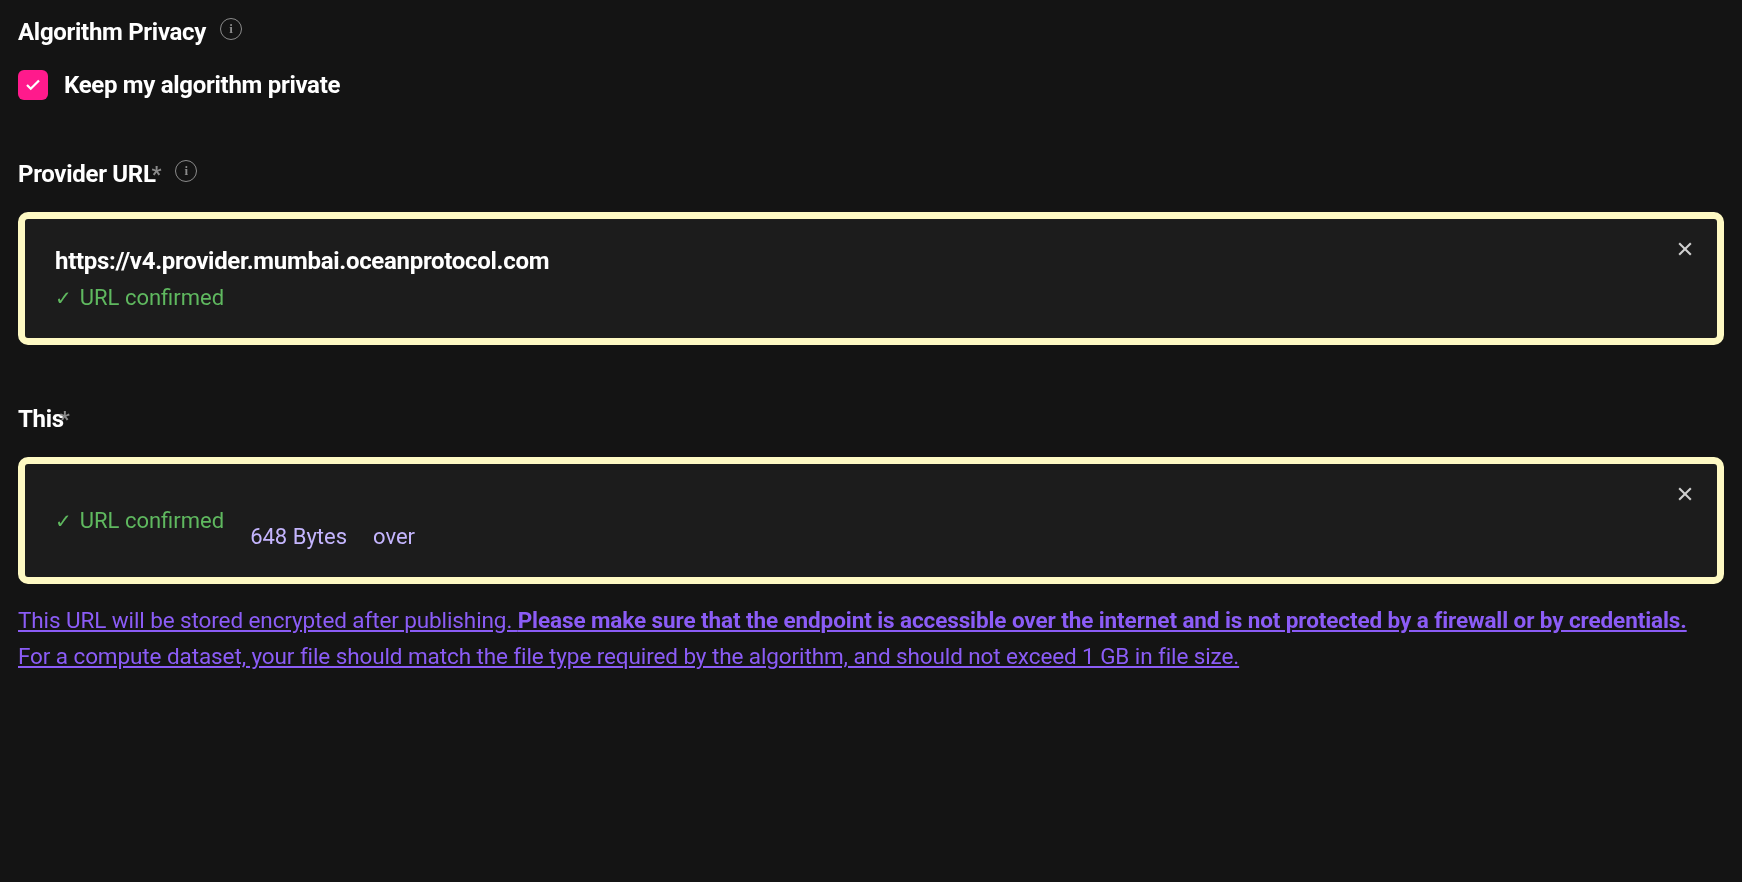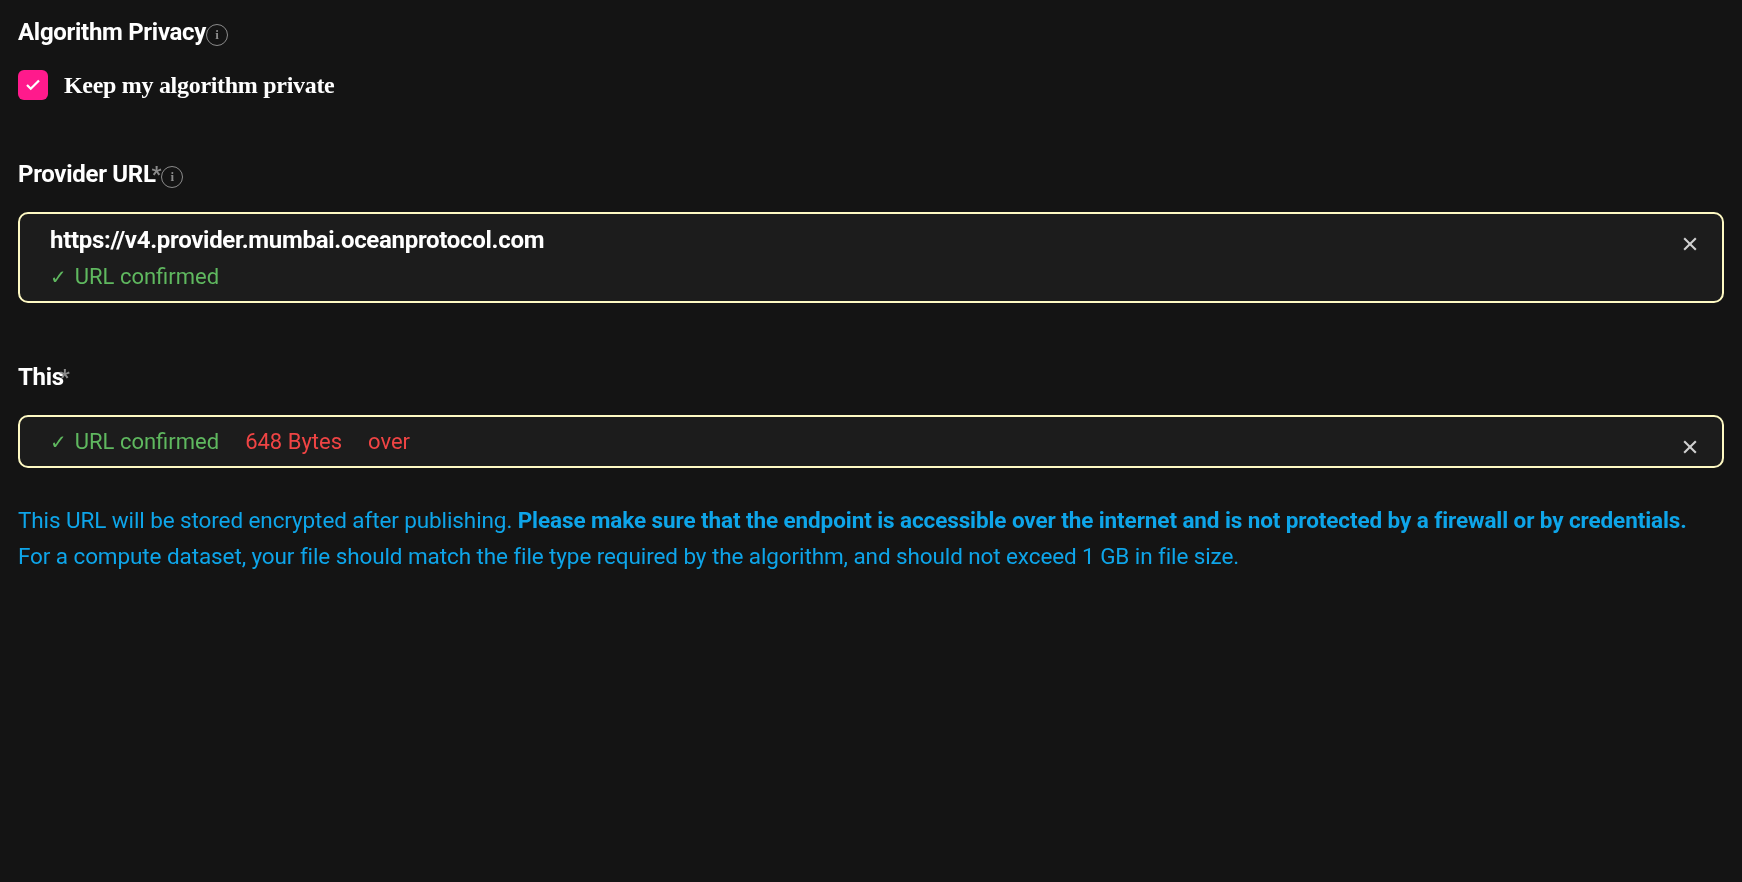--- a/index.html
+++ b/index.html
@@ -13,22 +13,22 @@
       font-family: -apple-system, BlinkMacSystemFont, "Segoe UI", Roboto, Helvetica, Arial, sans-serif;
       padding: 18px;
       width: 1742px;
       min-height: 882px;
     }
     .section {
       margin-bottom: 60px;
     }
     .section-header {
       display: flex;
-      align-items: flex-end;
-      gap: 0;
+      align-items: flex-start;
+      gap: 14px;
       margin-bottom: 24px;
     }
     .section-title {
       font-size: 24px;
       font-weight: 700;
       color: #ffffff;
       letter-spacing: -0.3px;
     }
     .required-asterisk {
       color: #8b8b8b;
@@ -71,27 +71,26 @@
       height: 18px;
       stroke: #ffffff;
       stroke-width: 3;
       fill: none;
     }
     .checkbox-label {
       font-size: 24px;
       font-weight: 700;
       color: #ffffff;
       letter-spacing: -0.3px;
-      font-family: Liberation Serif, serif;
     }
     .input-box {
       background-color: #1c1c1c;
-      border: 2px solid #fef9c3;
+      border: 7px solid #fef9c3;
       border-radius: 10px;
-      padding: 12px 30px;
+      padding: 28px 30px;
       position: relative;
     }
     .close-btn {
       position: absolute;
       top: 18px;
       right: 20px;
       width: 24px;
       height: 24px;
       cursor: pointer;
       display: flex;
@@ -120,28 +119,30 @@
     .confirmed {
       color: #5fb85f;
       display: flex;
       align-items: center;
       gap: 8px;
     }
     .confirmed .check {
       font-size: 20px;
     }
     .meta {
-      color: #ef4444;
+      color: #c4b5fd;
+      margin-top: 32px;
     }
     .help-text {
-      color: #0ea5e9;
+      color: #8b5cf6;
       font-size: 22.5px;
       line-height: 1.6;
-      margin-top: 34px;
+      margin-top: 18px;
       letter-spacing: -0.1px;
+      text-decoration: underline;
     }
     .help-text .bold {
       font-weight: 700;
     }
   </style>
 </head>
 <body>
 
 <div class="section">
   <div class="section-header">

